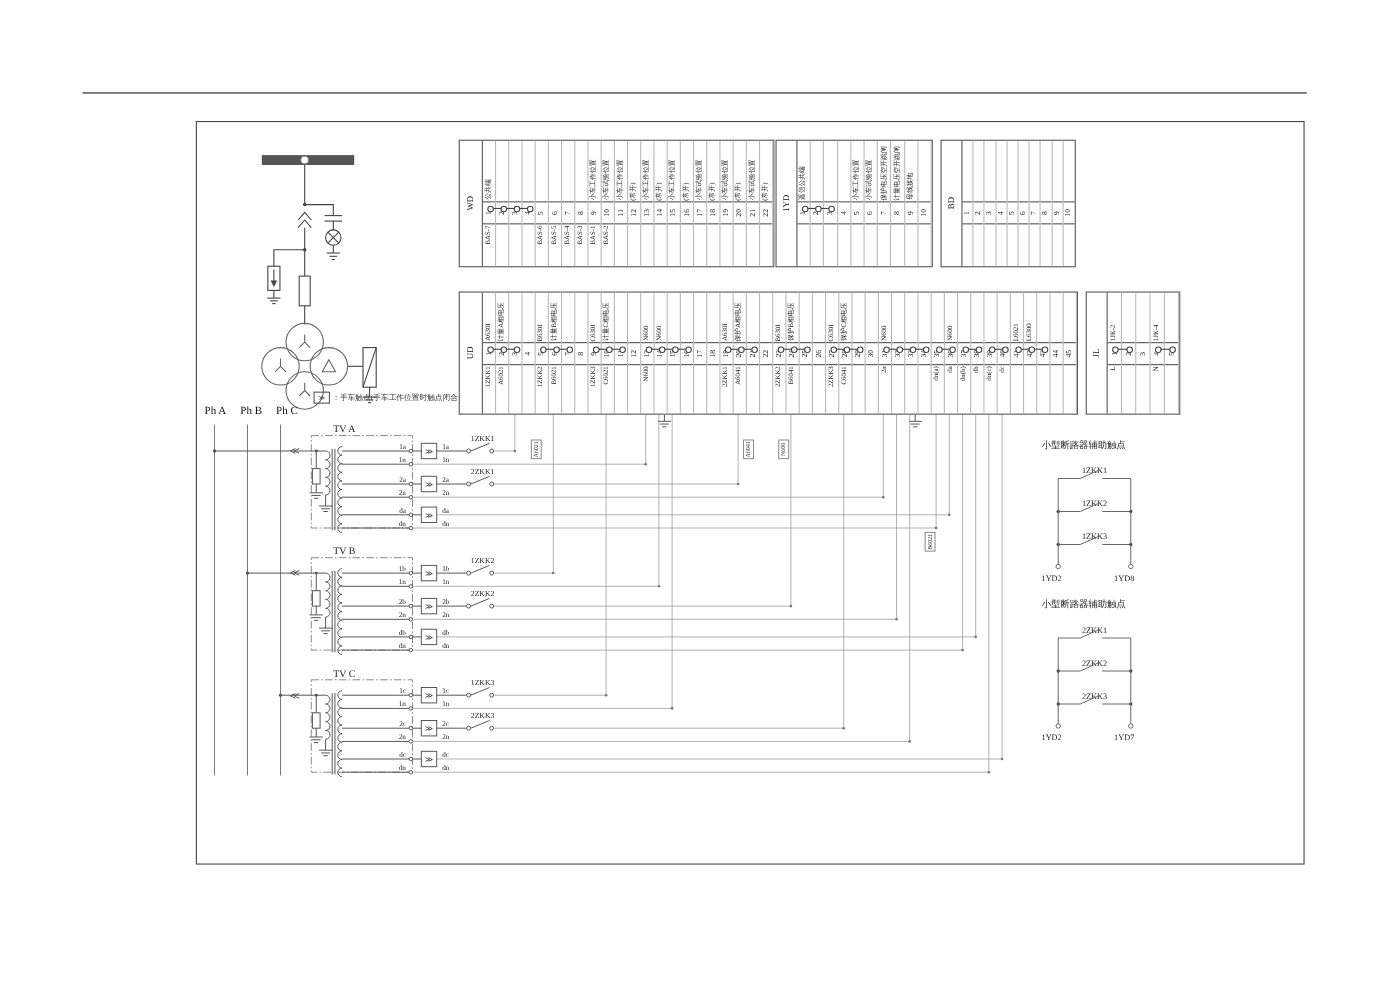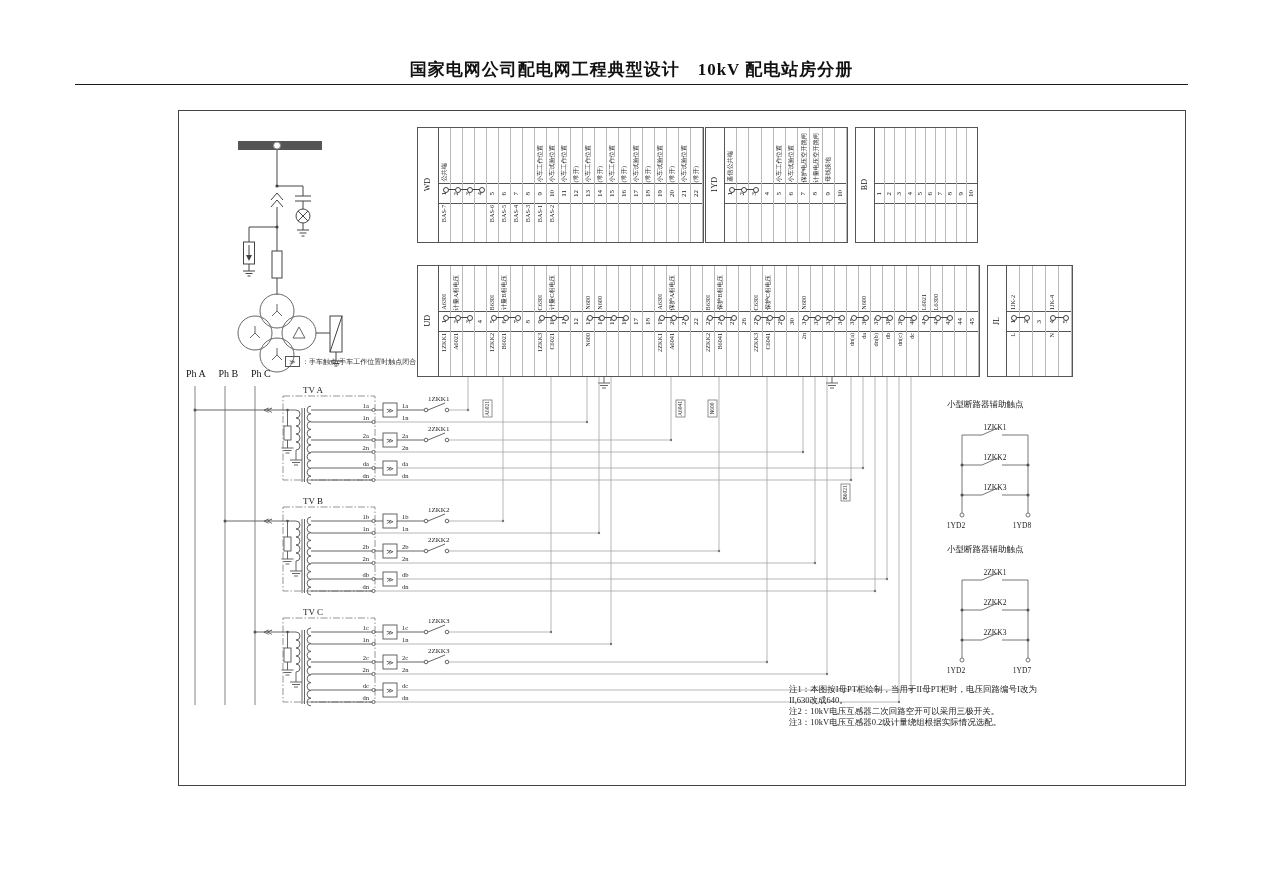--- a/index.html
+++ b/index.html
@@ -404,40 +404,34 @@
         <circle cx="1028" cy="640" r="1.5" fill="#444" stroke="none"></circle>
         <line x1="962" y1="580" x2="962" y2="658"></line>
         <line x1="1028" y1="580" x2="1028" y2="658"></line>
         <circle cx="962" cy="660" r="2"></circle>
         <circle cx="1028" cy="660" r="2"></circle>
         <text x="956" y="673" font-size="7.5" text-anchor="middle" fill="#222" stroke="none">1YD2</text>
         <text x="1022" y="673" font-size="7.5" text-anchor="middle" fill="#222" stroke="none">1YD7</text>
       </g>
     </svg>
 
-  <div class="abs" id="page-title">国家电网公司配电网工程典型设计　10kV 配电站房分册</div>
   <div class="abs" id="title-rule"></div>
   <div class="abs" id="frame"></div>
 
   <div class="abs" id="phase-labels">
     <span>Ph A</span>
     <span>Ph B</span>
     <span>Ph C</span>
   </div>
 
   <div class="abs" id="legend">
     <span class="lbox">≫</span>
     <span>：手车触点(手车工作位置时触点闭合，非工作位置时断开)</span>
   </div>
 
-  <div class="abs" id="notes">
-    <div>注1：本图按I母PT柜绘制，当用于II母PT柜时，电压回路编号I改为II,630改成640。</div>
-    <div>注2：10kV电压互感器二次回路空开可以采用三极开关。</div>
-    <div>注3：10kV电压互感器0.2级计量绕组根据实际情况选配。</div>
-  </div>
 
 <div class="tblock" style="left: 417px; top: 127px;">
       <div class="tname" style="width: 20px;">
         <span class="vt">WD</span>
       </div>
       <div class="tcols">
         <div class="tcol" style="width: 12px;">
           <div class="tc top" style="height: 56px;">
             <span class="vt">公共端</span>
           </div>

